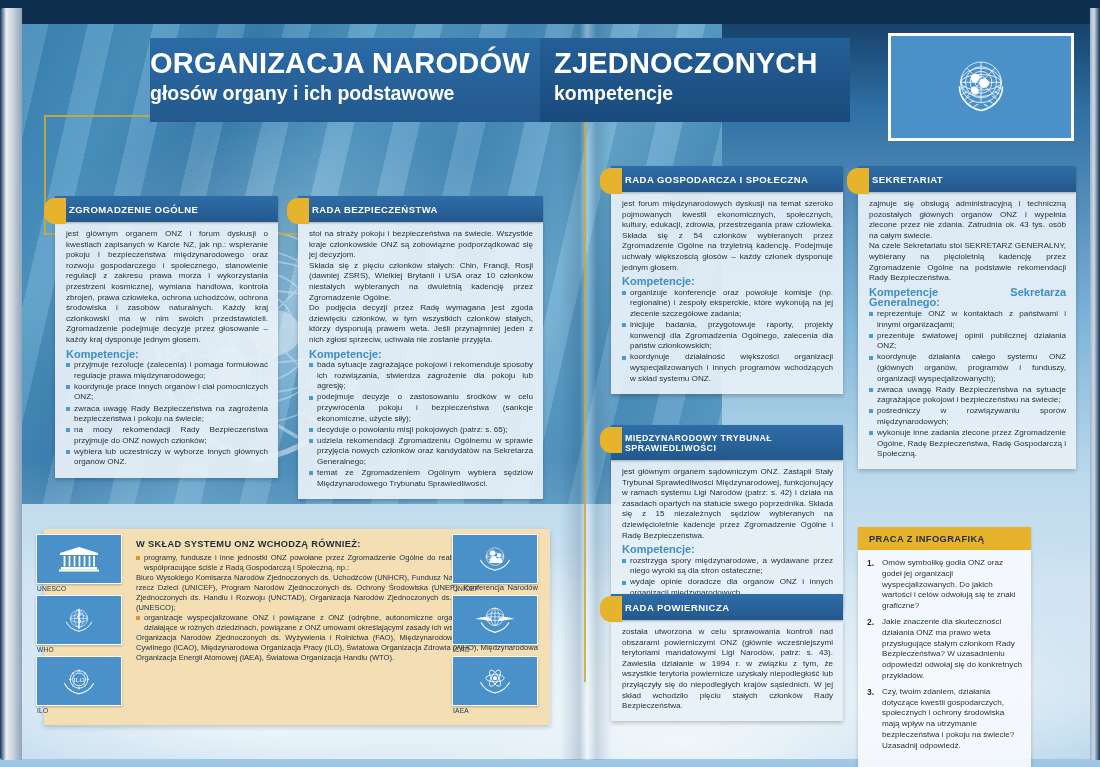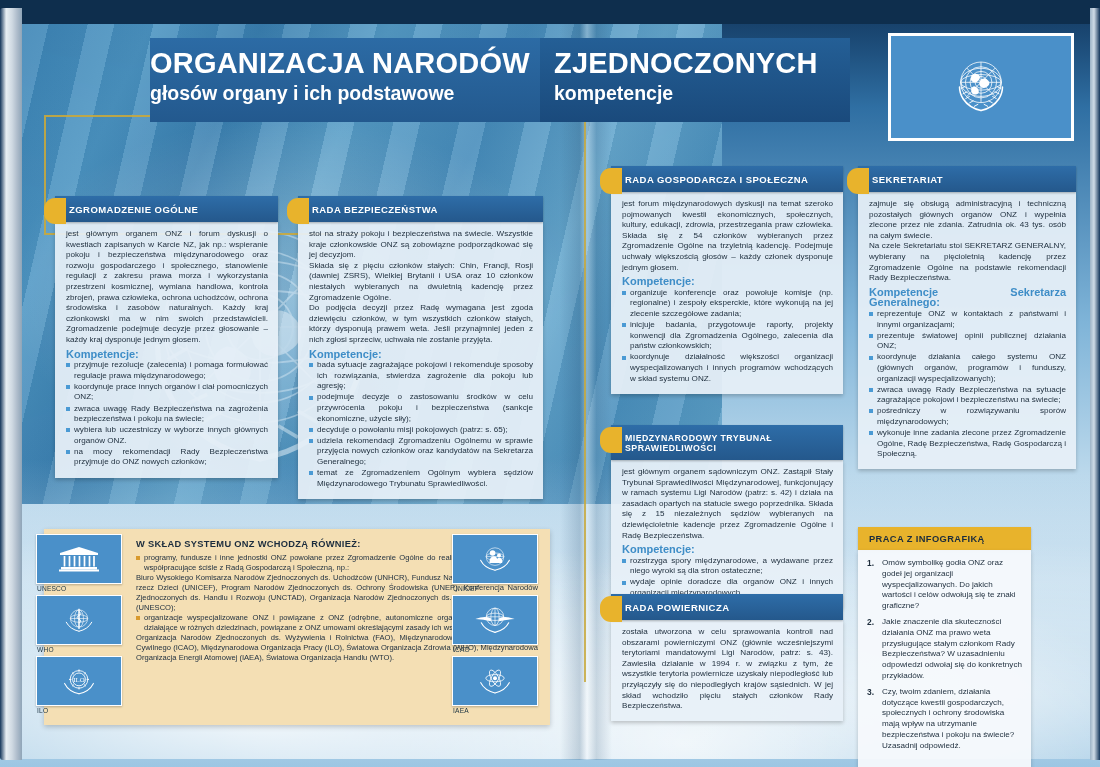--- a/index.html
+++ b/index.html
@@ -284,22 +284,22 @@
       <span class="tab"></span>
       <span>ZGROMADZENIE OGÓLNE</span>
     </div>
     <div class="bd">
       <p>jest głównym organem ONZ i  forum dyskusji o kwestiach zapisanych w Karcie NZ, jak np.: wspieranie pokoju i bezpieczeństwa międzynarodowego oraz rozwoju gospodarczego i społecznego, stanowienie regulacji z zakresu prawa morza i wykorzystania przestrzeni kosmicznej, wymiana handlowa, kontrola zbrojeń, prawa człowieka,  ochrona uchodźców, ochrona środowiska i zasobów naturalnych. Każdy kraj członkowski ma w nim swoich przedstawicieli. Zgromadzenie podejmuje decyzje przez głosowanie – każdy kraj dysponuje jednym głosem.</p>
       <p class="kom">Kompetencje:</p>
       <ul class="bl">
         <li>przyjmuje rezolucje (zalecenia) i pomaga formułować regulacje prawa międzynarodowego;</li>
         <li>koordynuje prace innych organów i ciał pomocniczych ONZ;</li>
         <li>zwraca uwagę Rady Bezpieczeństwa na zagrożenia  bezpieczeństwa i pokoju na świecie;</li>
+        <li>na mocy rekomendacji Rady Bezpieczeństwa przyjmuje do ONZ nowych członków;</li>
         <li>wybiera lub uczestniczy w wyborze innych głównych organów ONZ.</li>
-        <li>na mocy rekomendacji Rady Bezpieczeństwa przyjmuje do ONZ nowych członków;</li>
       </ul>
     </div>
   </div>
 
   <div class="card" style="left:298px; top:196px; width:245px;">
     <div class="hd">
       <span class="tab"></span>
       <span>RADA BEZPIECZEŃSTWA</span>
     </div>
     <div class="bd">

